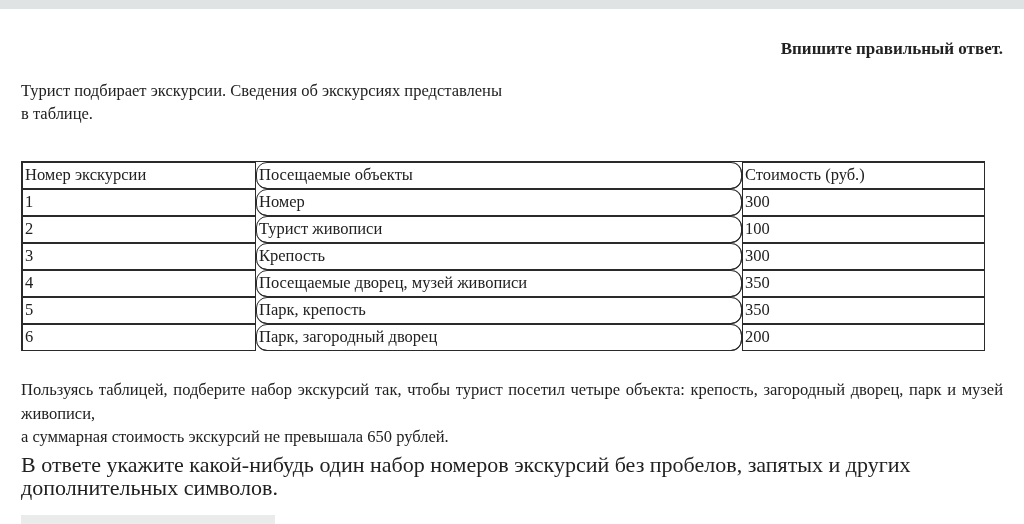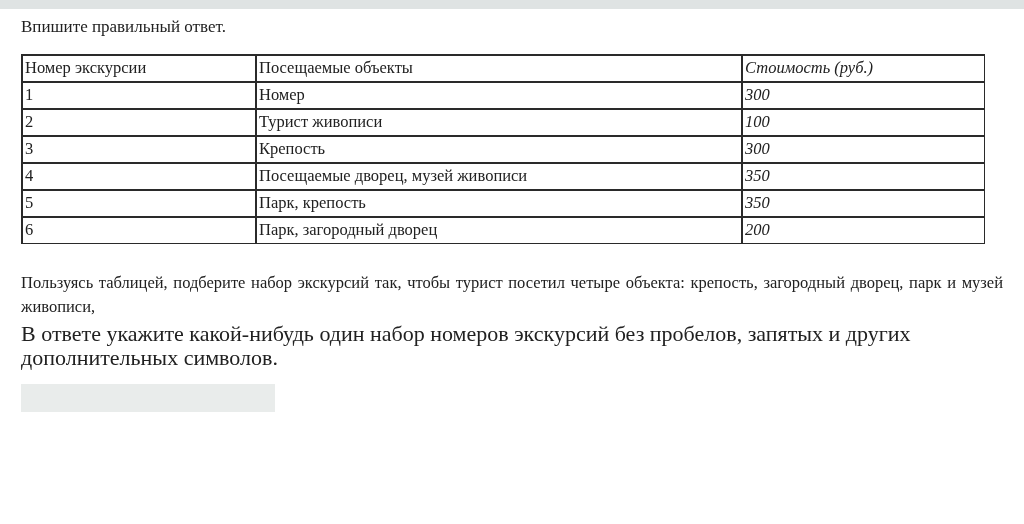--- a/index.html
+++ b/index.html
@@ -15,33 +15,34 @@
   .top-bar {
     width: 100%;
     height: 9px;
     background: #dfe3e3;
   }
   .content {
     padding: 0 21px 0 21px;
     width: 982px;
   }
   .page-title {
-    margin-top: 8px;
+    margin-top: 30px;
     font-size: 17px;
-    font-weight: normal;
+    font-weight: bold;
     line-height: 20px;
+    text-align: right;
   }
   .intro {
     margin-top: 21px;
     font-size: 16.5px;
     line-height: 22.5px;
     white-space: pre-line;
   }
   table.excursions {
-    margin-top: 17px;
+    margin-top: 36px;
     border-collapse: separate;
     border-spacing: 0;
     width: 953px;
     border-top: 1px solid #2a2a2a;
     border-left: 1px solid #2a2a2a;
     table-layout: fixed;
   }
   table.excursions th,
   table.excursions td {
     border-right: 1px solid #2a2a2a;
@@ -51,22 +52,22 @@
     font-weight: normal;
     text-align: left;
     font-size: 16.5px;
     line-height: 24px;
     padding: 1px 2px 1px 3px;
     vertical-align: middle;
     white-space: nowrap;
     overflow: hidden;
   }
   .col-num   { width: 228px; }
-  .col-obj   { width: 480px; }
-  .col-price { width: 237px; font-style: italic; }
+  .col-obj   { width: 480px; border-radius: 11px; }
+  .col-price { width: 237px; }
   .task {
     margin: 27px 0 0 0;
     font-size: 16.5px;
     line-height: 23.5px;
     text-align: justify;
     font-family: Liberation Serif, serif;
   }
   .note {
     margin: 4px 0 0 0;
     font-size: 22px;
@@ -89,20 +90,22 @@
 </style>
 </head>
 <body>
 
 <div class="top-bar"></div>
 
 <div class="content">
 
   <div class="page-title">Впишите правильный ответ.</div>
 
+  <div class="intro">Турист подбирает экскурсии. Сведения об экскурсиях представлены
+в таблице.</div>
 
   <table class="excursions">
     <thead>
       <tr>
         <th class="col-num">Номер экскурсии</th>
         <th class="col-obj">Посещаемые объекты</th>
         <th class="col-price">Стоимость (руб.)</th>
       </tr>
     </thead>
     <tbody id="table-body">
@@ -134,19 +137,20 @@
         <tr>
           <td class="col-num">6</td>
           <td class="col-obj">Парк, загородный дворец</td>
           <td class="col-price">200</td>
         </tr>
       </tbody>
   </table>
 
   <p class="task">
     <span>Пользуясь таблицей, подберите набор экскурсий так, чтобы турист посетил четыре объекта: крепость, загородный дворец, парк и музей живописи,</span><br>
+    <span>а суммарная стоимость экскурсий не превышала 650 рублей.</span>
   </p>
 
   <p class="note">В ответе укажите какой-нибудь один набор номеров экскурсий без пробелов, запятых и других дополнительных символов.</p>
 
   <input type="text" class="answer-input" placeholder="" style="">
 
 </div>
 
 </body></html>

